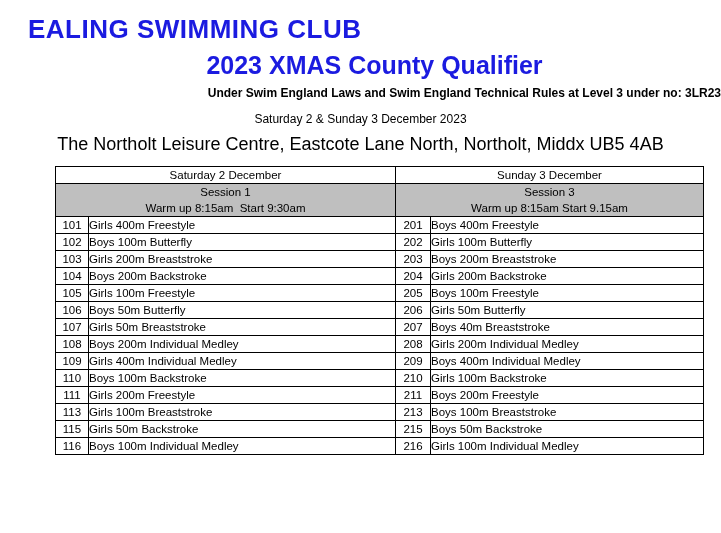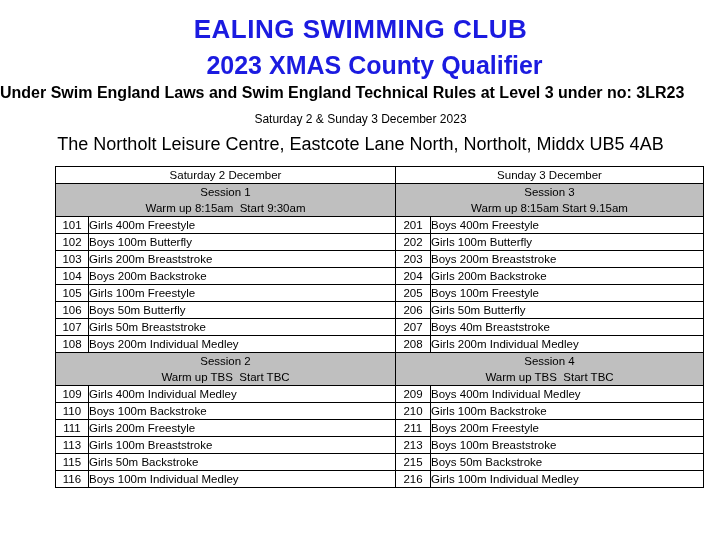--- a/index.html
+++ b/index.html
@@ -9,36 +9,37 @@
   }
   html,body{margin:0;padding:0;}
   body{
     width:721px;height:533px;background:#ffffff;color:#000000;
     font-family:"Liberation Sans", sans-serif;
     overflow:hidden;
   }
   .page{width:721px;height:533px;}
   .club{
     margin-top:14px;
-    text-align:center;
+    text-align:left;
     font-size:26px;line-height:30px;font-weight:bold;
     color:var(--title-blue);
     letter-spacing:0.5px;
+    padding-left:28px;
   }
   .meet{
     margin-top:7px;
     text-align:center;
     font-size:25px;line-height:29px;font-weight:bold;
     color:var(--title-blue);
     padding-left:28px;
   }
   .license{
     margin-top:6px;
-    text-align:left;
-    font-size:16px;line-height:14px;
+    text-align:right;
+    font-size:12px;line-height:14px;
     font-weight:600;
   }
   .dates{
     margin-top:9px;
     text-align:center;
     font-size:12px;line-height:20px;
   }
   .venue{
     margin-top:5px;
     text-align:center;
@@ -145,30 +146,20 @@
           <td class="num">207</td>
           <td class="name">Boys 40m Breaststroke</td>
         </tr>
         <tr>
           <td class="num">108</td>
           <td class="name">Boys 200m Individual Medley</td>
           <td class="num">208</td>
           <td class="name">Girls 200m Individual Medley</td>
         </tr>
         <tr>
-          <td class="session" colspan="2">
-            <div>Session 2</div>
-            <div class="warm">Warm up TBS  Start TBC</div>
-          </td>
-          <td class="session" colspan="2">
-            <div>Session 4</div>
-            <div class="warm">Warm up TBS  Start TBC</div>
-          </td>
-        </tr>
-        <tr>
           <td class="num">109</td>
           <td class="name">Girls 400m Individual Medley</td>
           <td class="num">209</td>
           <td class="name">Boys 400m Individual Medley</td>
         </tr>
         <tr>
           <td class="num">110</td>
           <td class="name">Boys 100m Backstroke</td>
           <td class="num">210</td>
           <td class="name">Girls 100m Backstroke</td>

